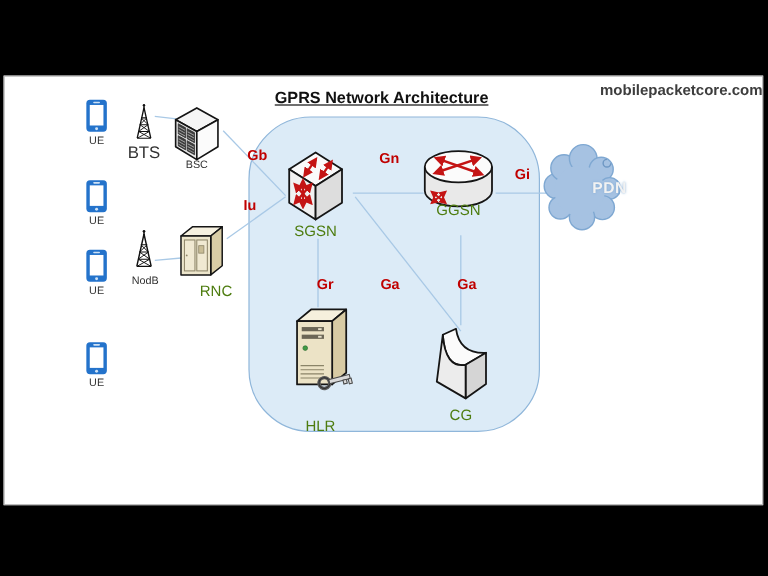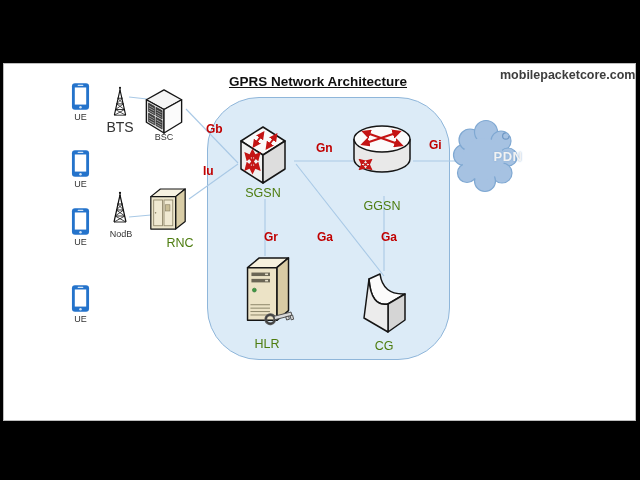--- a/index.html
+++ b/index.html
@@ -52,21 +52,21 @@
       <line x1="294" y1="161" x2="353" y2="161"></line>
       <line x1="413" y1="161" x2="456" y2="161"></line>
       <line x1="265" y1="199" x2="265" y2="256"></line>
       <line x1="296" y1="164" x2="384" y2="276"></line>
       <line x1="384" y1="196" x2="384" y2="271"></line>
     </g>
   </svg>
 
   <div class="abs if-lbl" style="left:206px;top:122px">Gb</div>
   <div class="abs if-lbl" style="left:203px;top:164px">Iu</div>
-  <div class="abs if-lbl" style="left:316px;top:141px">Gn</div>
+  <div class="abs if-lbl" style="left:316px;top:125px">Gn</div>
   <div class="abs if-lbl" style="left:429px;top:138px">Gi</div>
   <div class="abs if-lbl" style="left:264px;top:230px">Gr</div>
   <div class="abs if-lbl" style="left:317px;top:230px">Ga</div>
   <div class="abs if-lbl" style="left:381px;top:230px">Ga</div>
 
   <div class="abs icon" style="left:71px;top:82px">
     <svg width="19" height="29" viewBox="0 0 20 30">
         <rect x="1" y="1" width="18" height="28" rx="3.2" fill="#2473cb"></rect>
         <rect x="4" y="5.5" width="12" height="18" fill="#fff"></rect>
         <rect x="7" y="2.6" width="6" height="1.4" rx="0.7" fill="#cfe2f5"></rect>
@@ -198,21 +198,21 @@
       <g stroke="#c41414" stroke-width="2.1" fill="none">
         <line x1="12" y1="25" x2="48" y2="13" marker-start="url(#ah)" marker-end="url(#ah)"></line>
         <line x1="13" y1="13" x2="50" y2="26" marker-start="url(#ah)" marker-end="url(#ah)"></line>
       </g>
       <g stroke="#c41414" stroke-width="1.5" fill="none">
         <line x1="9" y1="41" x2="20" y2="50" marker-start="url(#ah)" marker-end="url(#ah)"></line>
         <line x1="9" y1="50" x2="20" y2="41" marker-start="url(#ah)" marker-end="url(#ah)"></line>
       </g>
     </svg>
   </div>
-  <div class="abs lbl node-lbl" style="left:356px;top:199px;width:52px">GGSN</div>
+  <div class="abs lbl node-lbl" style="left:356px;top:168px;width:52px">GGSN</div>
 
   <div class="abs icon" style="left:237px;top:254px">
     <svg width="64" height="80" viewBox="0 0 64 82">
       <g stroke="#151515" stroke-width="1.5" stroke-linejoin="round">
         <path d="M10 14 L22 4 L52 4 L40 14 Z" fill="#f6f0dd"></path>
         <path d="M40 14 L52 4 L52 58 L40 68 Z" fill="#d8cba4"></path>
         <path d="M10 14 L40 14 L40 68 L10 68 Z" fill="#ece3c6"></path>
       </g>
       <g fill="#6b6656">
         <rect x="14" y="19" width="19" height="3.6"></rect>
@@ -226,21 +226,21 @@
       </g>
       <g transform="translate(28,62) rotate(-14)">
         <circle cx="4" cy="6" r="4.6" fill="none" stroke="#5a5a5a" stroke-width="3"></circle>
         <circle cx="4" cy="6" r="4.6" fill="none" stroke="#2f2f2f" stroke-width="0.8"></circle>
         <rect x="8.4" y="4" width="18" height="3.6" fill="#d9d9d9" stroke="#4a4a4a" stroke-width="0.9"></rect>
         <rect x="20" y="7.4" width="3" height="3.4" fill="#d9d9d9" stroke="#4a4a4a" stroke-width="0.9"></rect>
         <rect x="24.6" y="7.4" width="2.6" height="4.4" fill="#d9d9d9" stroke="#4a4a4a" stroke-width="0.9"></rect>
       </g>
     </svg>
   </div>
-  <div class="abs lbl node-lbl" style="left:245px;top:337px;width:44px">HLR</div>
+  <div class="abs lbl node-lbl" style="left:245px;top:348px;width:44px">HLR</div>
 
   <div class="abs icon" style="left:357px;top:273px">
     <svg width="54" height="66" viewBox="0 0 54 66">
       <g stroke="#151515" stroke-width="1.5" stroke-linejoin="round">
         <path d="M12 6 L23 1 Q26 22 48 21 L31 31 Q14 34 12 6 Z" fill="#fbfbfb"></path>
         <path d="M31 31 L48 21 L48 47 L31 59 Z" fill="#d5d5d5"></path>
         <path d="M12 6 Q14 34 31 31 L31 59 L7 45 Z" fill="#ececec"></path>
       </g>
     </svg>
   </div>

